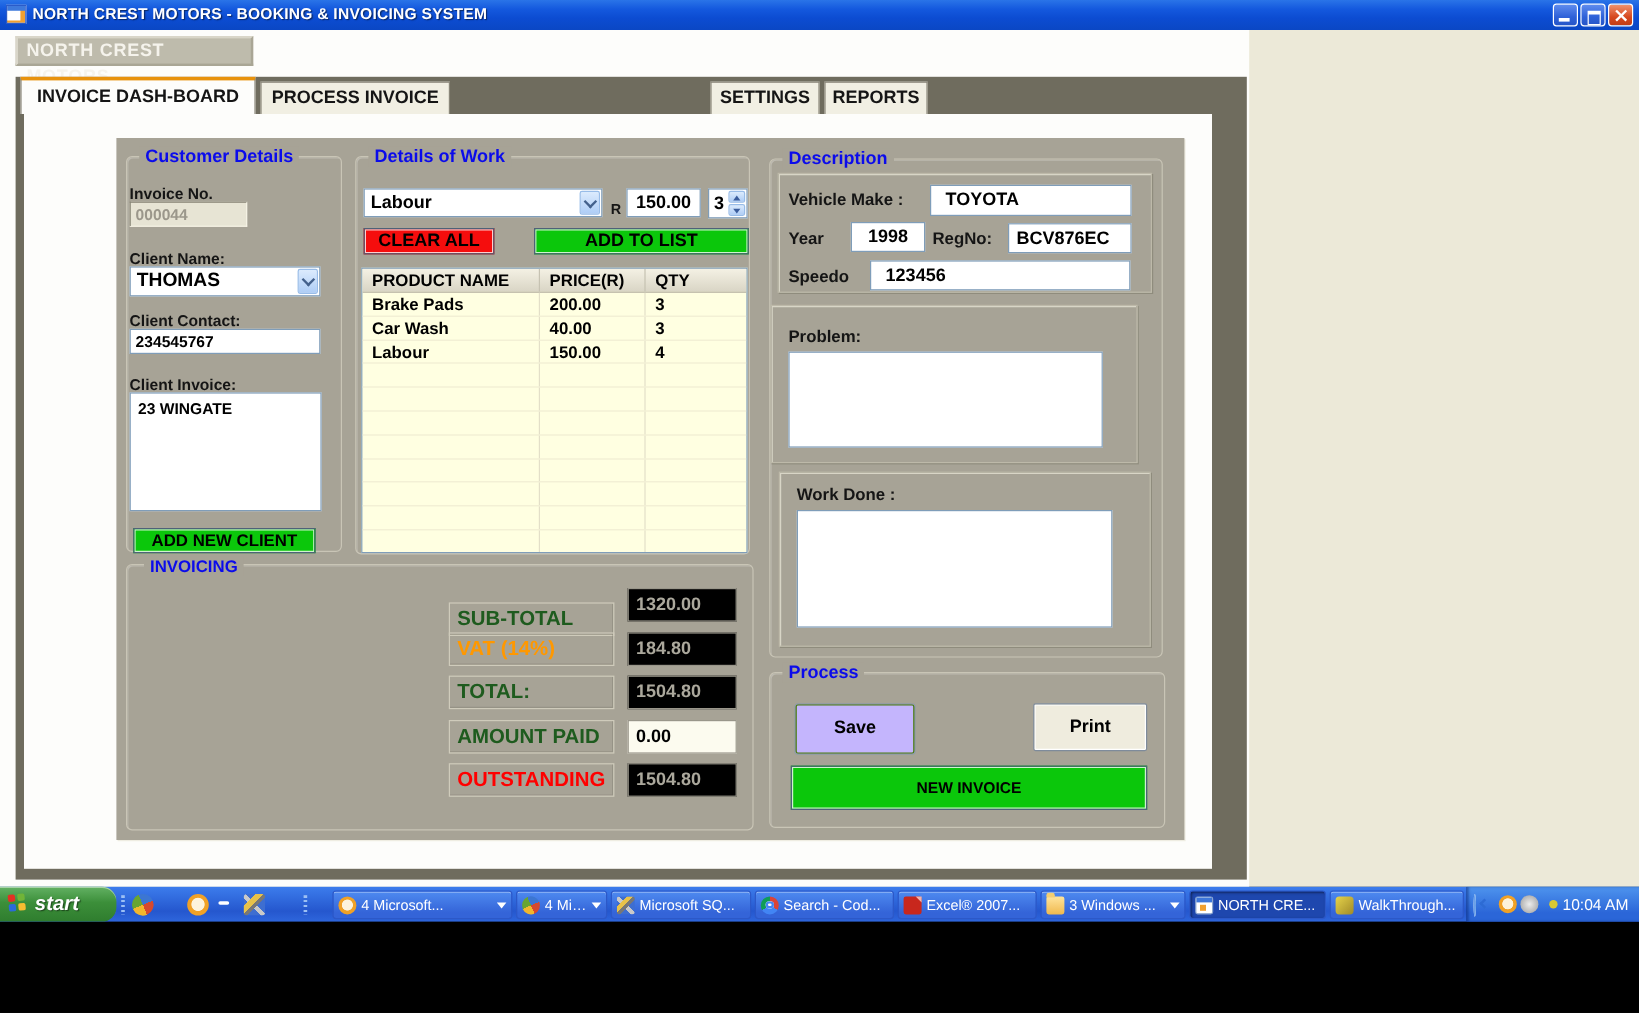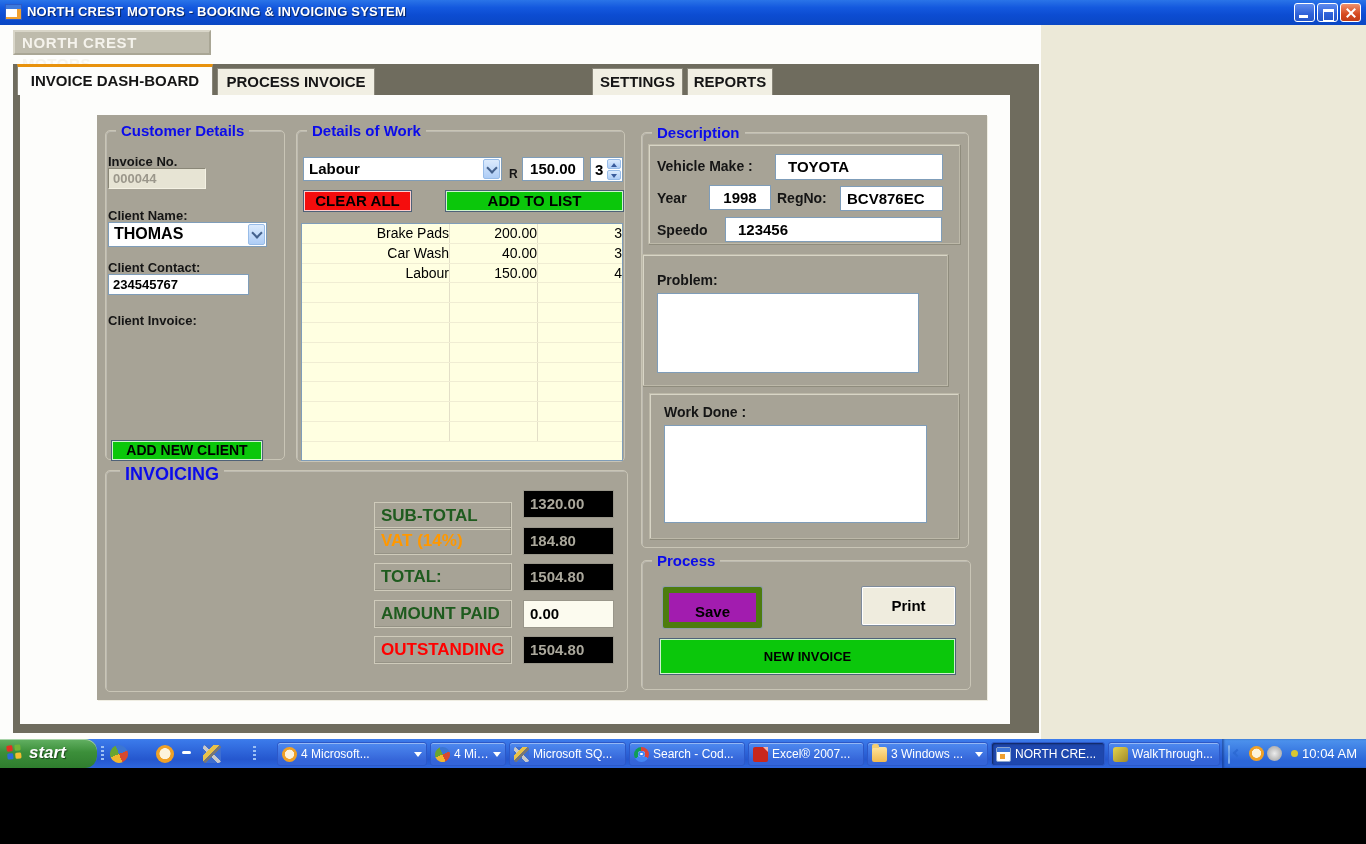--- a/index.html
+++ b/index.html
@@ -69,31 +69,31 @@
   .spin-btn.up::after { content:""; position:absolute; left:3px; top:3px;
     border-left:3px solid transparent; border-right:3px solid transparent; border-bottom:4px solid #3A5C9C; }
   .spin-btn.down::after { content:""; position:absolute; left:3px; top:3px;
     border-left:3px solid transparent; border-right:3px solid transparent; border-top:4px solid #3A5C9C; }
 
   
   .btn { position:absolute; text-align:center; font-weight:bold; color:#000; cursor:default; }
   .btn-green { background:#0BC70B; border:1px solid #4E6178; box-shadow:inset 0 0 0 1px rgba(255,255,255,.8); }
   .btn-red { background:#F50D0D; border:1px solid #4E6178; box-shadow:inset 0 0 0 1px rgba(255,255,255,.8); }
   .btn-std { background:#EFECDE; border:1px solid #7E8B9B; box-shadow:inset 0 0 0 1px #fff; border-radius:2px; }
-  .btn-focus { border:6px solid #4d7c0f; box-shadow:0 0 0 1px #8E9BAA; border-radius:2px; background:#a21caf;text-align:center; }
+  .btn-focus { border:1px solid #4d7c0f; box-shadow:0 0 0 1px #8E9BAA; border-radius:2px; background:#c4b5fd;text-align:center; }
 
   
   .listview { position:absolute; background:#FFFFE1; border:1px solid #7F9DB9; overflow:hidden; }
   .lv-head { display:flex; height:20px; background:linear-gradient(#F4F1E4,#D9D5C5);
     border-bottom:1px solid #B8B4A4; }
   .lv-head .hc { font-size:14px; font-weight:bold; line-height:19px; padding-left:8px;
     border-right:1px solid #C6C2B2; white-space:nowrap; overflow:hidden; }
   .lv-row { display:flex; height:19.8px; border-bottom:1px solid #F0EDD3; }
-  .lv-row .c { font-size:14px; font-weight:normal; line-height:19px; padding-left:8px;
-    border-right:1px solid #E3DFC8; white-space:nowrap; overflow:hidden;text-align:right; }
+  .lv-row .c { font-size:14px; font-weight:bold; line-height:19px; padding-left:8px;
+    border-right:1px solid #E3DFC8; white-space:nowrap; overflow:hidden; }
   .col1 { width:148px; } .col2 { width:88px; } .col3 { width:84px; border-right:none !important; }
 
   
   .subpanel { position:absolute; border:1px solid #BDB9A9;
     box-shadow:inset 1px 1px 0 #D8D5C6, 1px 1px 0 #8F8C7D; }
   .textarea { position:absolute; background:#fff; border:1px solid #7F9DB9; font-size:13px; font-weight:bold; padding:3px 5px; }
 
   
   .inv-label { position:absolute; width:138px; height:28px; border:1px solid #CFCBBB;
     box-shadow:inset -1px -1px 0 rgba(120,117,105,.35); font-size:17px; font-weight:bold;
@@ -198,42 +198,48 @@
           <div class="groupbox" style="left:8px;top:15px;width:180px;height:330px;">
             <span class="group-title">Customer Details</span>
             <span class="lbl" style="left:2px;top:23px;">Invoice No.</span>
             <div class="tbox disabled" style="left:2px;top:37px;width:98px;height:21px;font-size:13px;line-height:19px;padding-left:4px;">000044</div>
             <span class="lbl" style="left:2px;top:77px;">Client Name:</span>
             <div class="combo" style="left:2px;top:91px;width:159px;height:25px;">
               <span class="ctext" style="font-size:16px;">THOMAS</span>
               <span class="combo-btn"></span>
             </div>
             <span class="lbl" style="left:2px;top:129px;">Client Contact:</span>
-            <div class="tbox" style="left:2px;top:143px;width:141px;height:21px;font-size:13px;line-height:19px;padding-left:4px;">234545767</div>
+            <div class="tbox" style="left:2px;top:143px;width:159px;height:21px;font-size:13px;line-height:19px;padding-left:4px;">234545767</div>
             <span class="lbl" style="left:2px;top:182px;">Client Invoice:</span>
+            <div class="tbox" style="left:2px;top:196px;width:160px;height:99px;font-size:13px;line-height:17px;padding:4px 0 0 6px;">23 WINGATE</div>
             <div class="btn btn-green" style="left:5px;top:309px;width:152px;height:21px;font-size:14px;line-height:19px;">ADD NEW CLIENT</div>
           </div>
 
           <div class="groupbox" style="left:199px;top:15px;width:329px;height:332px;">
             <span class="group-title">Details of Work</span>
             <div class="combo" style="left:6px;top:26px;width:199px;height:24px;">
               <span class="ctext" style="font-size:15px;">Labour</span>
               <span class="combo-btn"></span>
             </div>
             <span class="lbl" style="left:212px;top:36px;font-size:12px;">R</span>
             <div class="tbox" style="left:225px;top:26px;width:62px;height:24px;font-size:15px;line-height:22px;text-align:center;">150.00</div>
             <div class="spinner" style="left:293px;top:26px;width:33px;height:25px;">
               <span class="spin-val">3</span>
               <span class="spin-btn up"></span>
               <span class="spin-btn down"></span>
             </div>
             <div class="btn btn-red" style="left:6px;top:59px;width:109px;height:22px;font-size:15px;line-height:20px;">CLEAR ALL</div>
             <div class="btn btn-green" style="left:148px;top:59px;width:179px;height:22px;font-size:15px;line-height:20px;">ADD TO LIST</div>
 
             <div class="listview" style="left:4px;top:92px;width:322px;height:238px;">
+              <div class="lv-head">
+                <span class="hc col1">PRODUCT NAME</span>
+                <span class="hc col2">PRICE(R)</span>
+                <span class="hc col3">QTY</span>
+              </div>
               <div class="lv-row">
                 <span class="c col1">Brake Pads</span>
                 <span class="c col2">200.00</span>
                 <span class="c col3">3</span>
               </div>
               <div class="lv-row">
                 <span class="c col1">Car Wash</span>
                 <span class="c col2">40.00</span>
                 <span class="c col3">3</span>
               </div>
@@ -304,21 +310,21 @@
               <div class="textarea" style="left:14px;top:38px;width:262px;height:80px;"></div>
             </div>
 
             <div class="subpanel" style="left:7px;top:260px;width:310px;height:146px;">
               <span class="lbl" style="left:14px;top:10px;font-size:14px;">Work Done :</span>
               <div class="textarea" style="left:14px;top:31px;width:263px;height:98px;"></div>
             </div>
           </div>
 
           <div class="groupbox" style="left:8px;top:355px;width:523px;height:222px;">
-            <span class="group-title" style="font-size:18px;left:14px;top:-7px;">INVOICING</span>
+            <span class="group-title" style="font-size:14px;left:14px;top:-7px;">INVOICING</span>
 
             <div class="inv-label c-green" style="left:268px;top:19px;margin-top:12px;">SUB-TOTAL</div>
             <div class="inv-value" style="left:417px;top:19px;">1320.00</div>
 
             <div class="inv-label c-orange" style="left:268px;top:56px;">VAT (14%)</div>
             <div class="inv-value" style="left:417px;top:56px;">184.80</div>
 
             <div class="inv-label c-green" style="left:268px;top:92px;">TOTAL:</div>
             <div class="inv-value" style="left:417px;top:92px;">1504.80</div>
 

